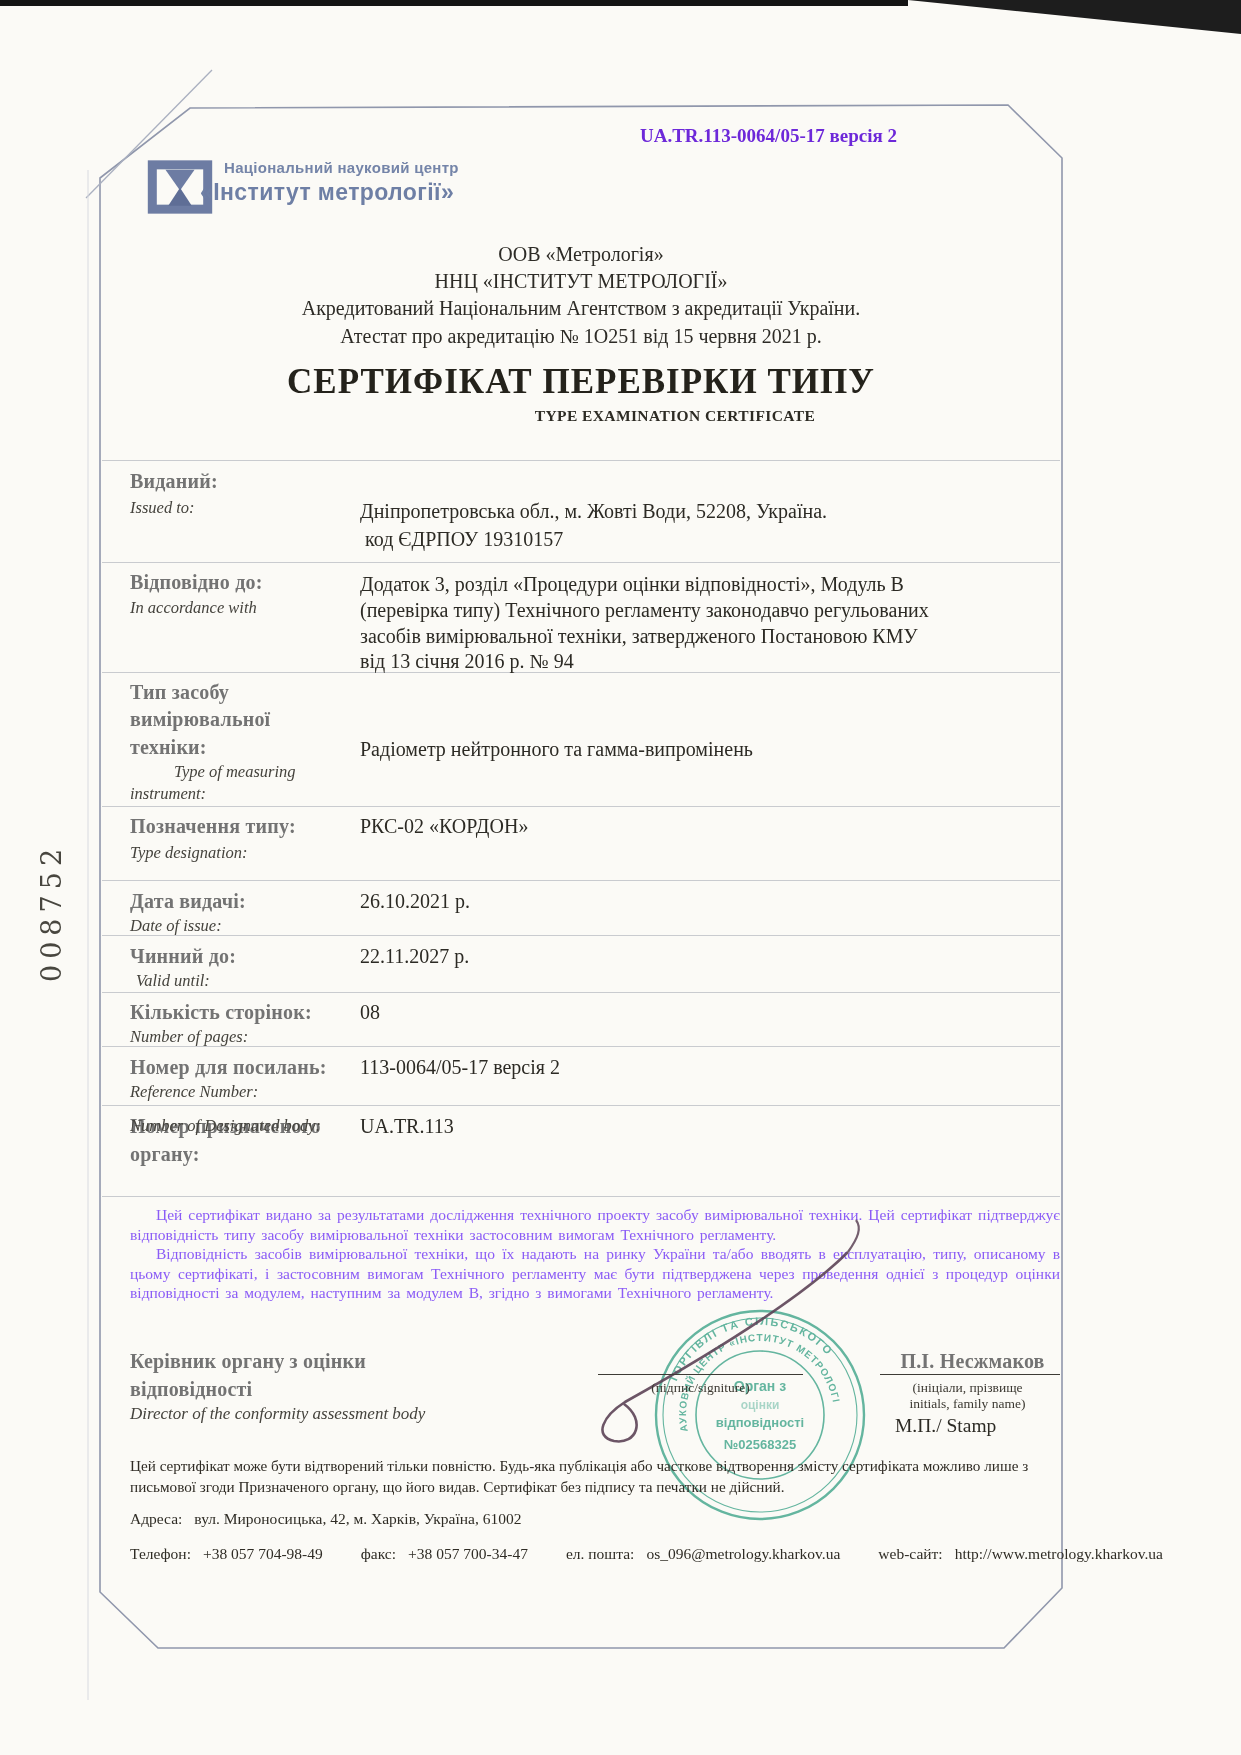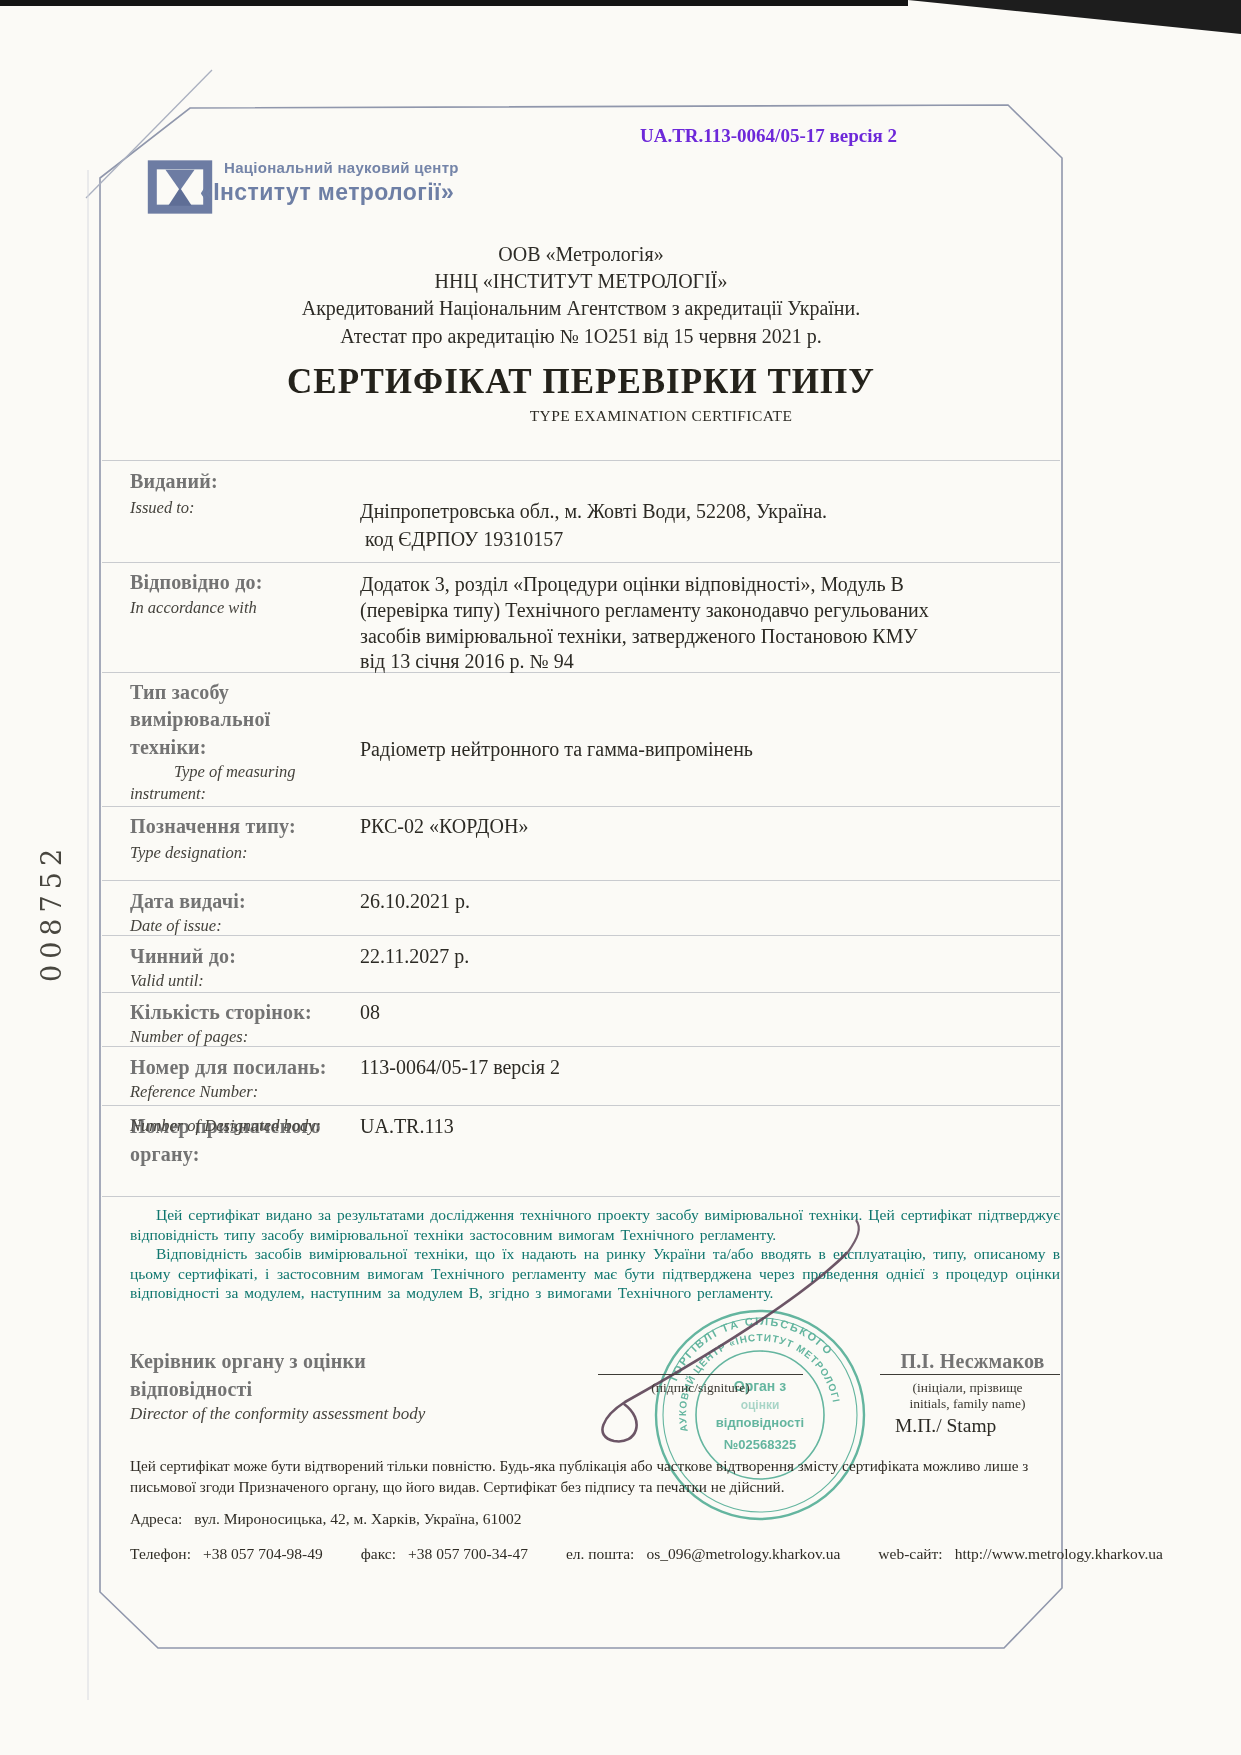--- a/index.html
+++ b/index.html
@@ -10,31 +10,31 @@
     font-family:"Liberation Serif",serif;color:#2b2923;
   }
   .abs{position:absolute;}
   .lbl{font-weight:bold;font-size:20px;color:#737373;letter-spacing:.2px;white-space:nowrap;}
   .sub{font-style:italic;font-size:16.5px;color:#45433d;white-space:nowrap;}
   .val{font-size:20px;color:#2c2a24;white-space:nowrap;}
   .divider{left:102px;width:958px;height:1px;background:rgba(110,116,135,.35);}
   .org-line{left:102px;width:958px;text-align:center;font-size:20px;color:#2d2b26;}
   .title{left:102px;width:958px;text-align:center;font-size:35px;font-weight:bold;
          letter-spacing:1px;color:#24221b;}
-  .subtitle{left:96px;width:1130px;text-align:center;font-size:15.5px;font-weight:normal;
+  .subtitle{left:110px;width:1130px;text-align:center;font-size:15.5px;font-weight:bold;
          letter-spacing:.4px;color:#2d2b24;}
   .docref{left:640px;width:372px;top:125px;font-weight:bold;
          font-size:19px;color:#6d28d9;}
   .logo-t1{font-family:"Liberation Sans",sans-serif;font-weight:bold;font-size:15px;
          color:#7484a8;letter-spacing:.3px;}
   .logo-t2{font-family:"Liberation Sans",sans-serif;font-weight:bold;font-size:23px;
          color:#6e7fa5;letter-spacing:.4px;}
   .serial{left:36px;top:982px;transform:rotate(-90deg);transform-origin:0 0;
          font-family:"DejaVu Serif",serif;font-size:27px;color:#48463f;letter-spacing:6px;}
-  .bodytext{left:130px;width:930px;font-size:15.5px;line-height:19.5px;color:#0f766e;
+  .bodytext{left:130px;width:930px;font-size:15.5px;line-height:19.5px;color:#8b5cf6;
          text-align:justify;}
   .bodytext div{text-indent:26px;word-spacing:2px;}
   .note{left:130px;font-size:15.2px;color:#2f2b24;white-space:nowrap;}
   .sigline{height:0;border-top:1.4px solid #3d3b35;}
   .smallcap{font-size:13.5px;color:#3b3831;white-space:nowrap;}
   .footer-row{font-size:15.5px;color:#2f2c25;white-space:nowrap;}
   .footer-row .flbl{margin-right:12px;}
   .footer-row .gap{display:inline-block;width:38px;}
 </style>
 </head>
@@ -105,21 +105,21 @@
 
   <div class="abs lbl" style="left:130px;top:815px;">Позначення типу:</div>
   <div class="abs sub" style="left:130px;top:843px;">Type designation:</div>
   <div class="abs val" style="left:360px;top:815px;">РКС-02 «КОРДОН»</div>
 
   <div class="abs lbl" style="left:130px;top:890px;">Дата видачі:</div>
   <div class="abs sub" style="left:130px;top:916px;">Date of issue:</div>
   <div class="abs val" style="left:360px;top:890px;">26.10.2021 р.</div>
 
   <div class="abs lbl" style="left:130px;top:945px;">Чинний до:</div>
-  <div class="abs sub" style="left:130px;top:971px;">Valid until:</div>
+  <div class="abs sub" style="left:136px;top:971px;">Valid until:</div>
   <div class="abs val" style="left:360px;top:945px;">22.11.2027 р.</div>
 
   <div class="abs lbl" style="left:130px;top:1001px;">Кількість сторінок:</div>
   <div class="abs sub" style="left:130px;top:1027px;">Number of pages:</div>
   <div class="abs val" style="left:360px;top:1001px;">08</div>
 
   <div class="abs lbl" style="left:130px;top:1056px;">Номер для посилань:</div>
   <div class="abs sub" style="left:130px;top:1082px;">Reference  Number:</div>
   <div class="abs val" style="left:360px;top:1056px;">113-0064/05-17 версія 2</div>
 

